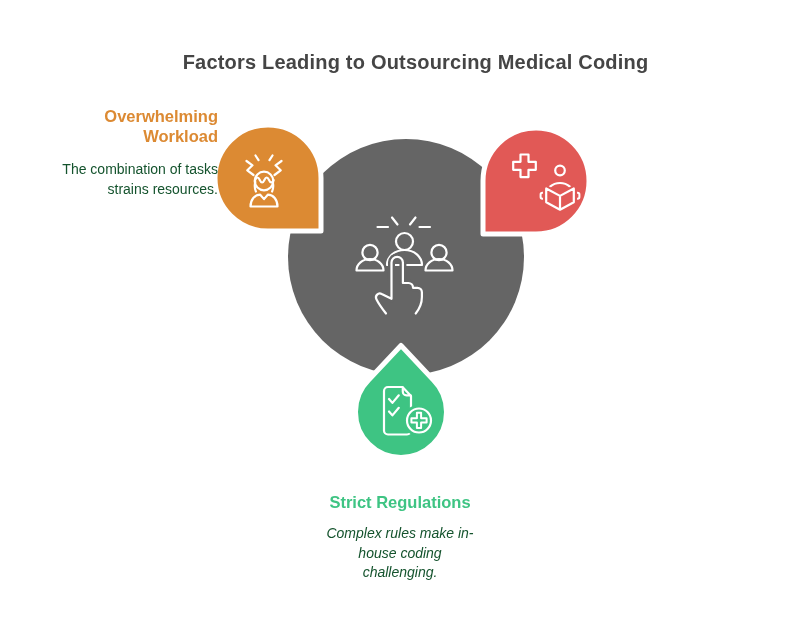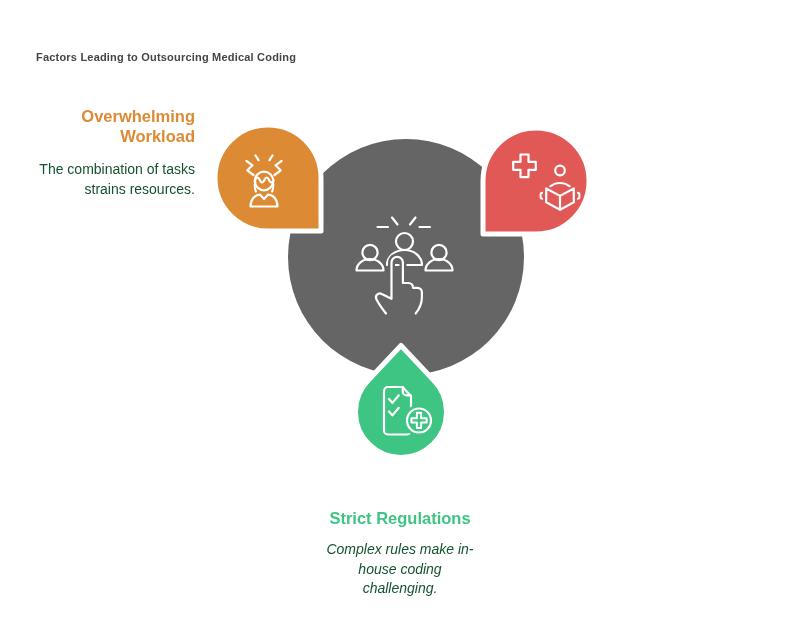--- a/index.html
+++ b/index.html
@@ -6,32 +6,32 @@
   .canvas{
     position:relative;
     width:795px;height:638px;
     background:#ffffff;
     font-family:"Liberation Sans","DejaVu Sans",sans-serif;
     overflow:hidden;
   }
   .diagram-svg{position:absolute;left:0;top:0;}
   .page-title{
     position:absolute;top:51px;left:36px;right:0;
-    text-align:left;
-    font-size:11px;font-weight:bold;color:#454545;letter-spacing:.2px;
+    text-align:center;
+    font-size:20px;font-weight:bold;color:#454545;letter-spacing:.2px;
   }
   .label{position:absolute;}
   .label .heading{font-size:16.5px;font-weight:bold;line-height:1.22;}
   .label .desc{font-size:14px;line-height:1.4;color:#14532d;margin-top:14px;}
-  .label-left{top:106px;right:600px;width:175px;text-align:right;}
+  .label-left{top:106px;right:577px;width:175px;text-align:right;}
   .label-left .heading{color:#DC8A33;}
   .label-right{top:107px;left:617px;width:172px;text-align:left;}
   .label-right .heading{color:#DC4F4D;max-width:145px;}
   .label-bottom{top:492px;left:287px;width:226px;text-align:center;}
-  .label-bottom .heading{color:#3EC483;margin-top:16px;}
+  .label-bottom .heading{color:#3EC483;}
   .label-bottom .desc{max-width:160px;margin:12px auto 0;font-style:italic;}
   .icon-stroke{fill:none;stroke:#fff;stroke-width:2.2;stroke-linecap:round;stroke-linejoin:round;}
 </style>
 </head>
 <body>
 
 <div class="canvas">
 
   <div class="page-title">Factors Leading to Outsourcing Medical Coding</div>
 

